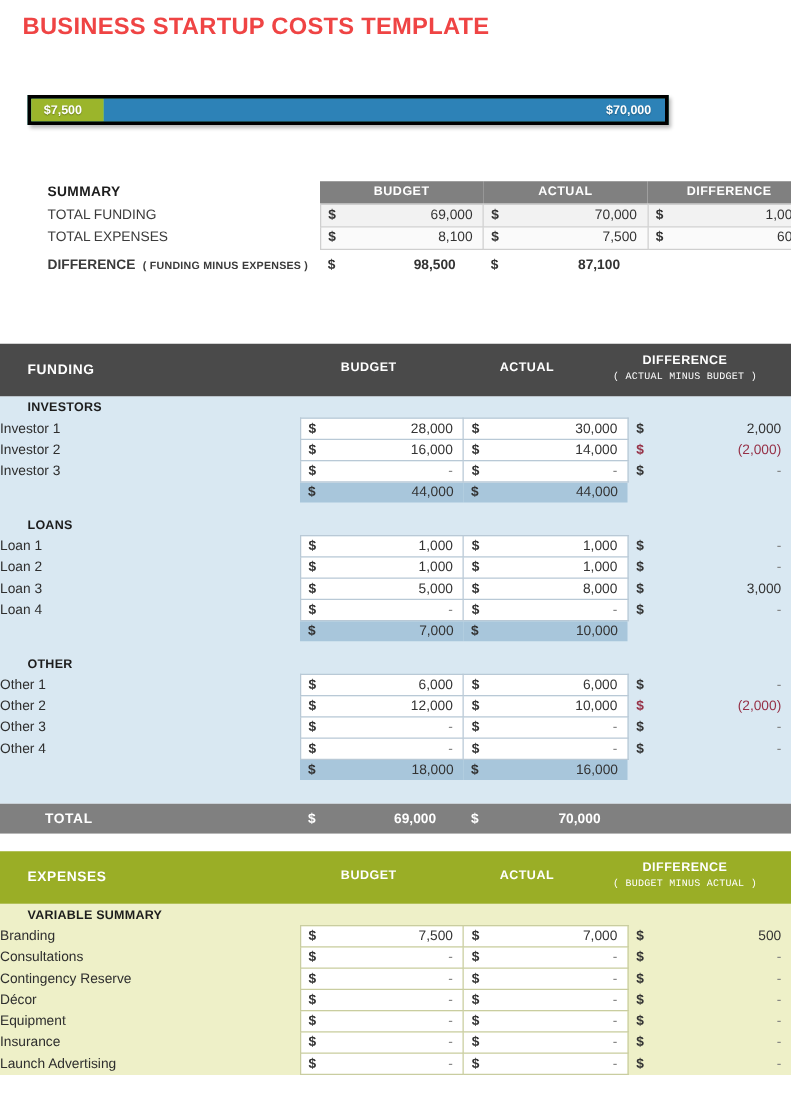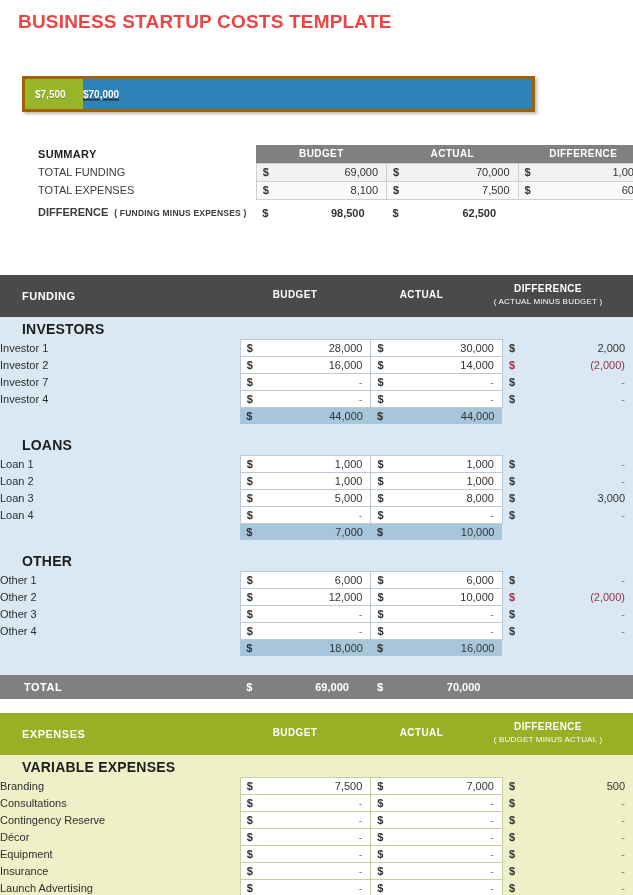--- a/index.html
+++ b/index.html
@@ -25,23 +25,23 @@
     padding: 11px 0 0 18px;
     text-transform: uppercase;
   }
 
   
   .bar-wrap {
     position: absolute;
     left: 22px;
     top: 76px;
     width: 513px;
-    height: 36px;
+    height: 24px;
     box-sizing: border-box;
-    border: 3px solid #a16207;
+    border: 3px solid #000000;
     background: #5eead4;
     box-shadow: 2px 2px 3px rgba(0,0,0,0.28);
   }
   .bar-green {
     position: absolute;
     left: 0; top: 0; bottom: 0;
     width: 58px;
     background: #9bb52b;
     display: flex;
     align-items: center;
@@ -52,22 +52,21 @@
     font-weight: bold;
     padding-left: 10px;
     text-shadow: 0 1px 1px rgba(0,0,0,0.3);
   }
   .bar-blue {
     position: absolute;
     left: 58px; top: 0; bottom: 0; right: 0;
     background: #2d82b7;
     display: flex;
     align-items: center;
-    justify-content: flex-start;
-    text-decoration: underline;
+    justify-content: flex-end;
   }
   .bar-blue .bar-label {
     color: #ffffff;
     font-size: 10px;
     font-weight: bold;
     padding-right: 11px;
     text-shadow: 0 1px 1px rgba(0,0,0,0.3);
   }
 
   
@@ -168,28 +167,29 @@
   }
   .sec-head .col-h.budget { left: 232px; width: 126px; }
   .sec-head .col-h.actual { left: 358px; width: 127px; }
   .sec-head .col-h.diff   { left: 485px; width: 126px; top: 8px; }
   .sec-head .col-h.diff .sub {
     display: block;
     font-size: 8px;
     font-weight: normal;
     letter-spacing: 0.2px;
     margin-top: 3px;
+    font-family: Liberation Mono, monospace;
   }
 
   
   .funding-body { background: #d9e8f2; padding-bottom: 10px; }
   .expenses-body { background: #eef0c8; }
 
   .grp-title {
-    font-size: 14px;
+    font-size: 10px;
     font-weight: bold;
     color: #1d1d1d;
     padding: 4px 0 2px 22px;
     letter-spacing: 0.2px;
   }
   .item-label {
     font-size: 11px;
     color: #2e2e2e;
     height: 16px;
     line-height: 16px;
@@ -218,21 +218,21 @@
   }
   .subtotal .blank { background: transparent; }
   .spacer td { height: 9px; }
 
   .total-bar {
     background: #808080;
     color: #ffffff;
     height: 24px;
   }
   .total-bar .tlabel {
-    padding-left: 24px;
+    padding-left: 36px;
     font-size: 11px;
     font-weight: bold;
     letter-spacing: 0.5px;
   }
   .total-bar .money { font-weight: bold; height: 24px; line-height: 24px; }
   .total-bar .cur { padding-left: 6px; }
 
   .gap { height: 14px; background: #ffffff; }
 </style>
 </head>
@@ -315,21 +315,21 @@
         </td>
         <td>
           <div class="money" style="padding-top:4px;">
               <span class="cur">$</span>
               <span class="amt" style="padding-right:22px;">98,500</span>
             </div>
         </td>
         <td>
           <div class="money" style="padding-top:4px;">
               <span class="cur">$</span>
-              <span class="amt" style="padding-right:22px;">62,500</span>
+              <span class="amt" style="padding-right:22px;">87,100</span>
             </div>
         </td>
         <td></td>
       </tr>
     </tbody>
   </table>
 </div>
 
 <div style="height:242px;"></div>
 
@@ -392,42 +392,21 @@
               </div>
             </td>
             <td class="diffcell">
               <div class="money">
                 <span class="cur neg">$</span>
                 <span class="amt neg">(2,000)</span>
               </div>
             </td>
           </tr>
           <tr>
-            <td class="item-label">Investor 7</td>
-            <td class="datacell">
-              <div class="money">
-                <span class="cur">$</span>
-                <span class="amt dash">-</span>
-              </div>
-            </td>
-            <td class="datacell">
-              <div class="money">
-                <span class="cur">$</span>
-                <span class="amt dash">-</span>
-              </div>
-            </td>
-            <td class="diffcell">
-              <div class="money">
-                <span class="cur">$</span>
-                <span class="amt dash">-</span>
-              </div>
-            </td>
-          </tr>
-          <tr>
-            <td class="item-label">Investor 4</td>
+            <td class="item-label">Investor 3</td>
             <td class="datacell">
               <div class="money">
                 <span class="cur">$</span>
                 <span class="amt dash">-</span>
               </div>
             </td>
             <td class="datacell">
               <div class="money">
                 <span class="cur">$</span>
                 <span class="amt dash">-</span>
@@ -719,21 +698,21 @@
   <div class="expenses-body">
     <table>
       <colgroup>
         <col class="c-label">
           <col class="c-budget">
           <col class="c-actual">
           <col class="c-diff">
       </colgroup>
       <tbody id="expenses-rows">
           <tr>
-            <td colspan="4" class="grp-title">VARIABLE EXPENSES</td>
+            <td colspan="4" class="grp-title">VARIABLE SUMMARY</td>
           </tr>
           <tr>
             <td class="item-label">Branding</td>
             <td class="datacell">
               <div class="money">
                 <span class="cur">$</span>
                 <span class="amt">7,500</span>
               </div>
             </td>
             <td class="datacell">

